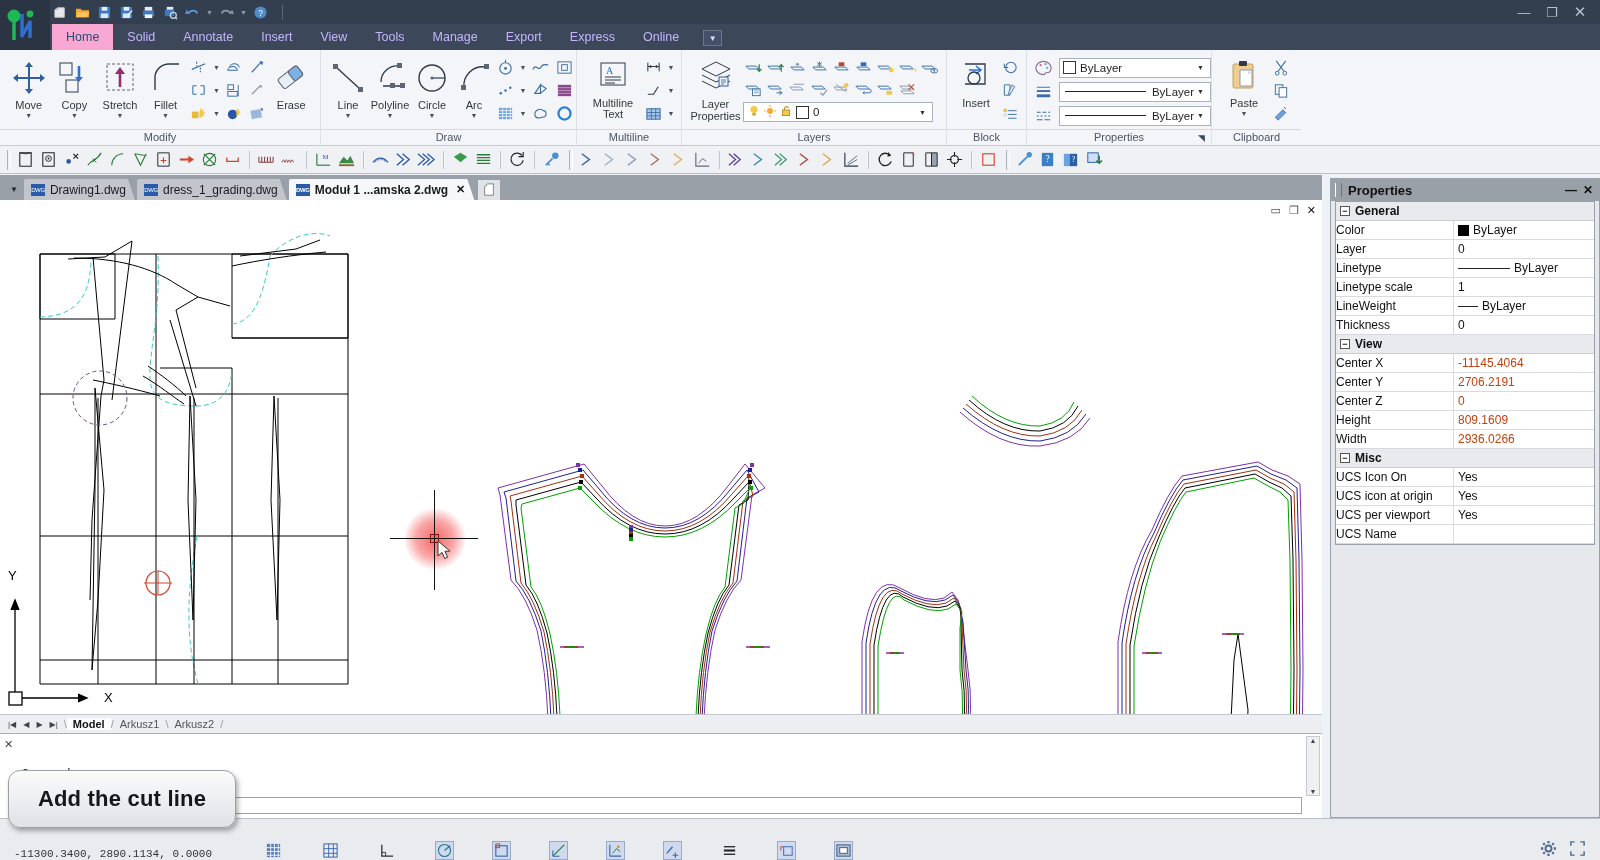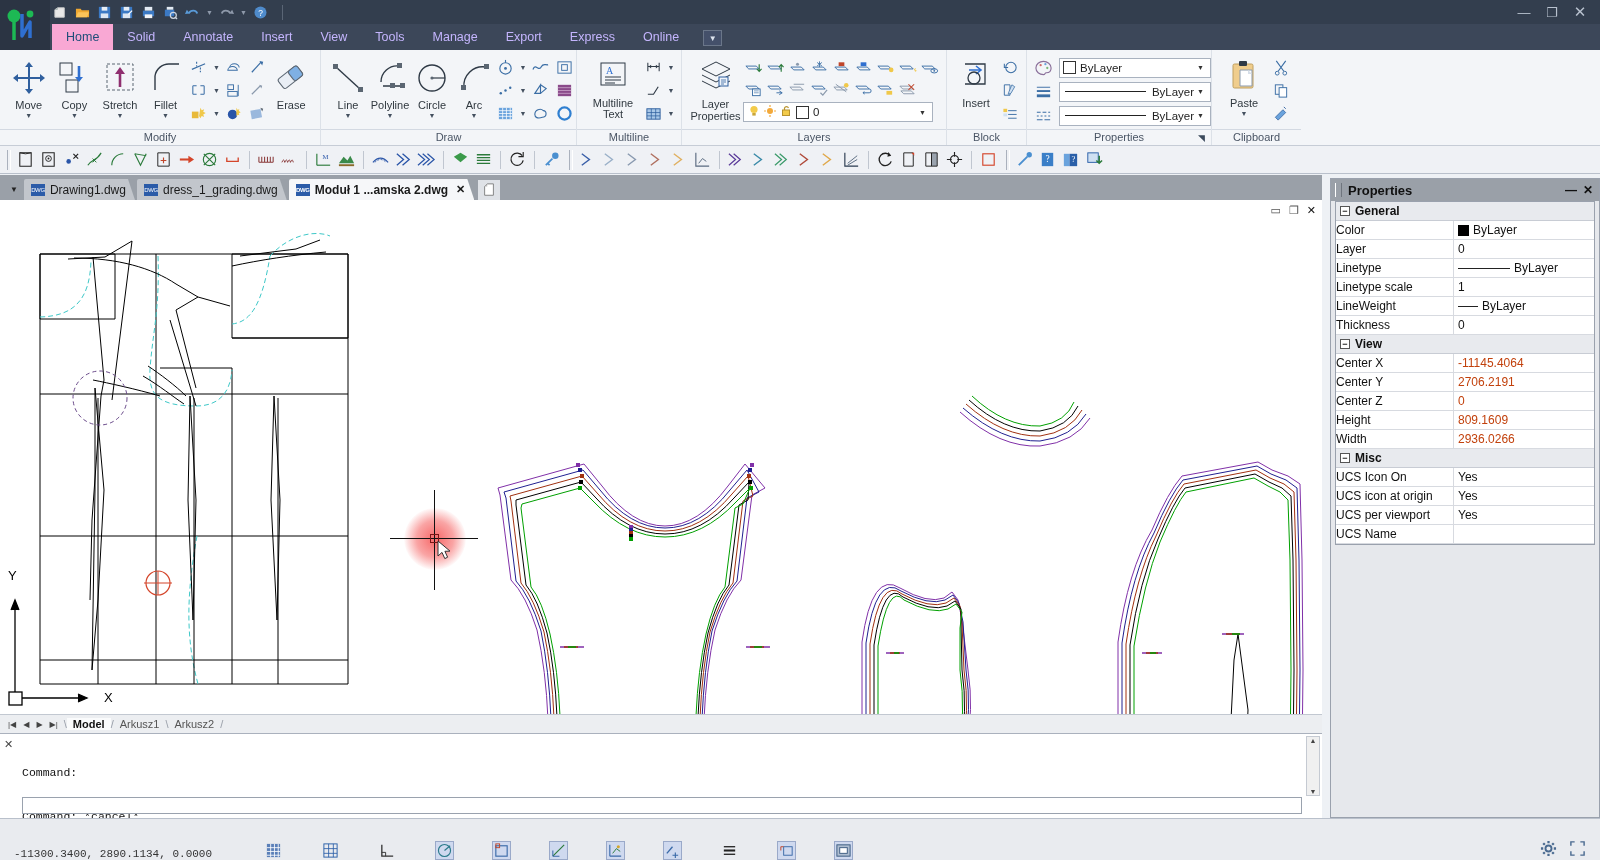--- a/index.html
+++ b/index.html
@@ -1586,14 +1586,17 @@
         <div class="pk">UCS per viewport</div>
         <div class="pv">Yes</div>
       </div>
       <div class="prow">
         <div class="pk">UCS Name</div>
         <div class="pv"></div>
       </div>
     </div>
   </div>
 
+  <div class="callout">
+    <span>Add the cut line</span>
+  </div>
 
 </div>
 
 </body></html>

